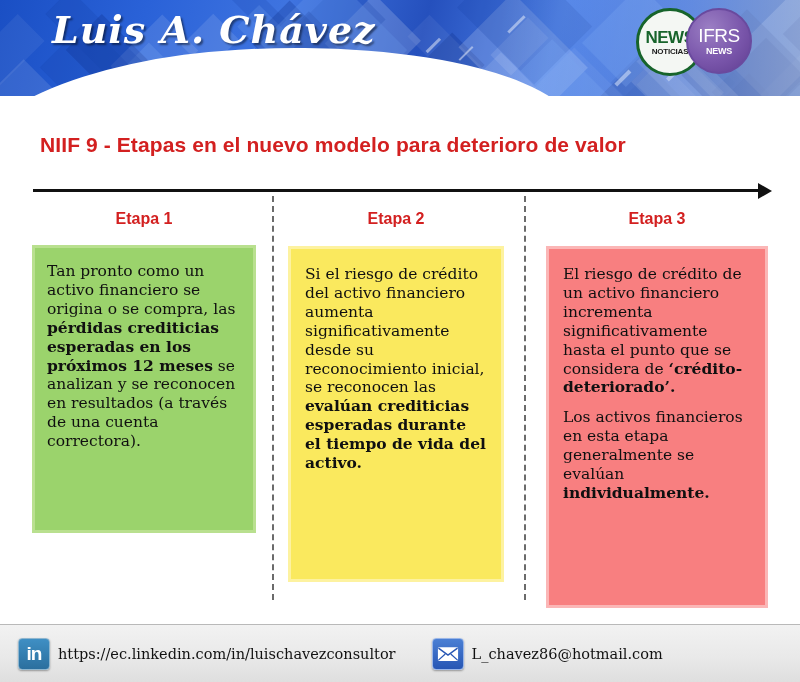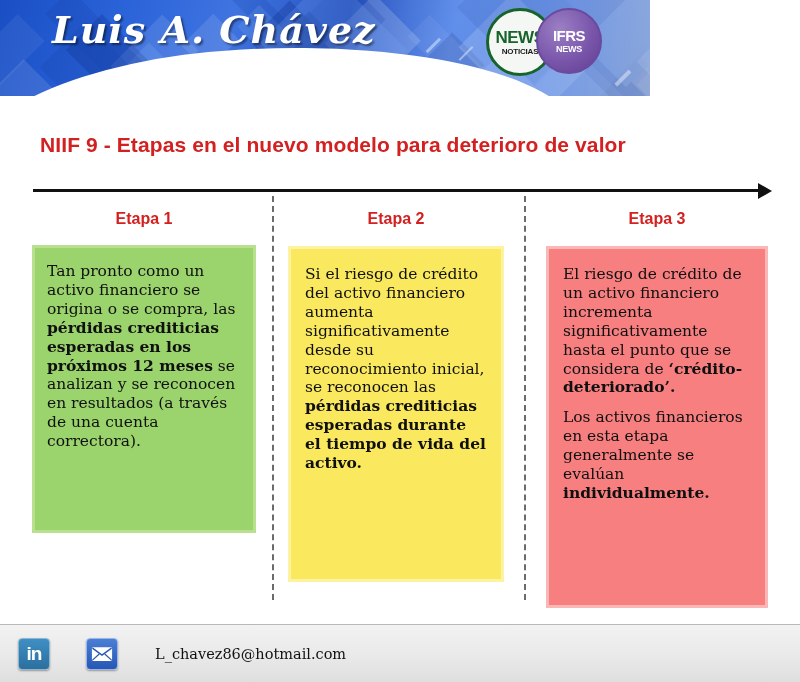--- a/index.html
+++ b/index.html
@@ -6,21 +6,21 @@
   body{
     width:800px;height:682px;
     background:#ffffff;
     font-family:"Liberation Sans",sans-serif;
     overflow:hidden;
     position:relative;
   }
   #page{position:relative;width:800px;height:682px;overflow:hidden;background:#fff;}
 
   
-  .header{position:absolute;left:0;top:0;width:650px;height:110px;overflow:hidden;
+  .header{position:absolute;left:0;top:0;width:800px;height:110px;overflow:hidden;
     background:linear-gradient(105deg,#1a4fc4 0%,#2a62d8 18%,#3f74e0 35%,#2550bd 52%,#4a7ee6 68%,#2c5fd0 84%,#17429f 100%);}
   .hdr-pattern{position:absolute;inset:0;opacity:.85;}
   .hdr-pattern i{position:absolute;display:block;transform:rotate(45deg);}
   .hdr-fade{position:absolute;right:0;top:0;width:300px;height:110px;
     background:linear-gradient(90deg,rgba(255,255,255,0) 0%,rgba(190,215,255,.30) 55%,rgba(225,237,255,.50) 100%);}
   .swoosh{position:absolute;left:-40px;bottom:-58px;width:620px;height:120px;
     background:#ffffff;border-radius:50% 60% 0 0 / 100% 100% 0 0;transform:rotate(-3.2deg);}
   .swoosh2{position:absolute;left:0;bottom:0;width:800px;height:14px;background:#ffffff;}
   .brand{position:absolute;left:52px;top:10px;z-index:5;}
   .brand-name{font-family:"DejaVu Serif","Liberation Serif",serif;font-style:italic;font-weight:700;
@@ -31,21 +31,21 @@
 
   
   .logos{position:absolute;right:14px;top:8px;width:150px;height:62px;z-index:6;}
   .logo-circle{position:absolute;top:0;border-radius:50%;display:flex;flex-direction:column;
     align-items:center;justify-content:center;}
   .logo-niif{left:0;width:62px;height:62px;background:#f4f7f3;border:3px solid #17642b;}
   .logo-niif .l1{font-size:17px;font-weight:bold;color:#17642b;line-height:1;letter-spacing:-.5px;}
   .logo-niif .l2{font-size:8px;font-weight:bold;color:#1b1b1b;line-height:1;margin-top:2px;letter-spacing:-.2px;}
   .logo-ifrs{left:50px;width:62px;height:62px;background:radial-gradient(circle at 35% 30%,#9b7fc4 0%,#7a56ab 55%,#5f3d91 100%);
     border:2px solid #6a4a9e;}
-  .logo-ifrs .l1{font-size:15px;font-weight:bold;color:#ffffff;line-height:1;letter-spacing:-.5px;}
+  .logo-ifrs .l1{font-size:19px;font-weight:normal;color:#ffffff;line-height:1;letter-spacing:-.5px;}
   .logo-ifrs .l2{font-size:9px;font-weight:bold;color:#ffffff;line-height:1;margin-top:2px;letter-spacing:-.2px;}
 
   
   .title{position:absolute;left:40px;top:133px;width:720px;
     font-size:21px;font-weight:bold;color:#d32020;letter-spacing:.1px;white-space:nowrap;}
 
   
   .axis{position:absolute;left:33px;top:189px;width:728px;height:3px;background:#111;}
   .axis-head{position:absolute;left:758px;top:183px;width:0;height:0;
     border-top:8px solid transparent;border-bottom:8px solid transparent;border-left:14px solid #111;}
@@ -69,21 +69,21 @@
     border:3px solid #b9e08f;padding:14px 12px 10px 12px;text-align:center;}
   .box-2{left:288px;top:246px;width:216px;height:336px;background:#fae95e;
     border:3px solid #fdf2a0;padding:16px 14px 10px 14px;text-align:left;}
   .box-3{left:546px;top:246px;width:222px;height:362px;background:#f87f80;
     border:3px solid #fbb6b6;padding:16px 14px 10px 14px;text-align:left;}
 
   
   .footer{position:absolute;left:0;top:624px;width:800px;height:58px;
     background:linear-gradient(180deg,#f2f2f2 0%,#e9e9e9 55%,#dedede 100%);
     border-top:1px solid #b9b9b9;display:flex;align-items:center;}
-  .contact{display:flex;align-items:center;gap:29px;}
+  .contact{display:flex;align-items:center;}
   .contact .txt{font-family:"DejaVu Serif","Liberation Serif",serif;font-size:14.5px;color:#111;margin-left:8px;}
   .ico{width:30px;height:30px;border-radius:4px;position:relative;flex:0 0 auto;
     display:flex;align-items:center;justify-content:center;box-shadow:0 1px 2px rgba(0,0,0,.35);}
   .ico-li{background:linear-gradient(180deg,#3f8fc4 0%,#2b6f9e 100%);border:1px solid #8fb6cf;}
   .ico-li span{color:#fff;font-weight:bold;font-size:19px;font-family:"Liberation Sans",sans-serif;
     letter-spacing:-1px;line-height:1;padding-bottom:2px;}
   .ico-tw{background:linear-gradient(180deg,#3fbdf0 0%,#1b9bd8 100%);border:1px solid #7fd3f2;}
   .ico-em{background:linear-gradient(180deg,#4a7fd4 0%,#2756b4 100%);border:1px solid #9ab6e8;}
   .c1{margin-left:18px;}
   .c2{margin-left:42px;}
@@ -177,32 +177,33 @@
   <div class="divider d2"></div>
 
   <div class="stage-label s1">Etapa 1</div>
   <div class="stage-label s2">Etapa 2</div>
   <div class="stage-label s3">Etapa 3</div>
 
   <div class="box box-1" id="box-1" style="background: rgb(155, 211, 108); border-color: rgb(185, 224, 143); text-align: left;">
       <p><span>Tan pronto como un activo financiero se origina o se compra, las </span><b>pérdidas crediticias esperadas en los próximos 12 meses</b><span> se analizan y se reconocen en resultados (a través de una cuenta correctora).</span></p>
     </div>
   <div class="box box-2" id="box-2" style="background: rgb(250, 233, 94); border-color: rgb(253, 242, 160); text-align: left;">
-      <p><span>Si el riesgo de crédito del activo financiero aumenta significativamente desde su reconocimiento inicial, se reconocen las </span><b>pérdidas crediticias esperadas durante el tiempo de vida del activo.</b></p>
+      <p><span>Si el riesgo de crédito del activo financiero aumenta significativamente desde su reconocimiento inicial, se reconocen las </span><b>evalúan crediticias esperadas durante el tiempo de vida del activo.</b></p>
     </div>
   <div class="box box-3" id="box-3" style="background: rgb(248, 127, 128); border-color: rgb(251, 182, 182); text-align: left;">
       <p><span>El riesgo de crédito de un activo financiero incrementa significativamente hasta el punto que se considera de </span><b>‘crédito-deteriorado’.</b></p>
       <p><span>Los activos financieros en esta etapa generalmente se evalúan </span><b>individualmente.</b></p>
     </div>
 
   <div class="footer">
     <div class="contact c1">
       <div class="ico ico-li">
           <span>in</span>
         </div>
+      <div class="txt">https://ec.linkedin.com/in/luischavezconsultor</div>
     </div>
     <div class="contact c3">
       <div class="ico ico-em">
         <svg width="22" height="16" viewBox="0 0 24 17" aria-hidden="true">
           <rect x="1" y="1" width="22" height="15" rx="1.5" fill="#ffffff"></rect>
           <path d="M1.6 2 12 9.6 22.4 2" fill="none" stroke="#2756b4" stroke-width="1.6"></path>
           <path d="M1.6 15.2 9 8.6M22.4 15.2 15 8.6" fill="none" stroke="#2756b4" stroke-width="1.4"></path>
         </svg>
       </div>
       <div class="txt">L_chavez86@hotmail.com</div>

